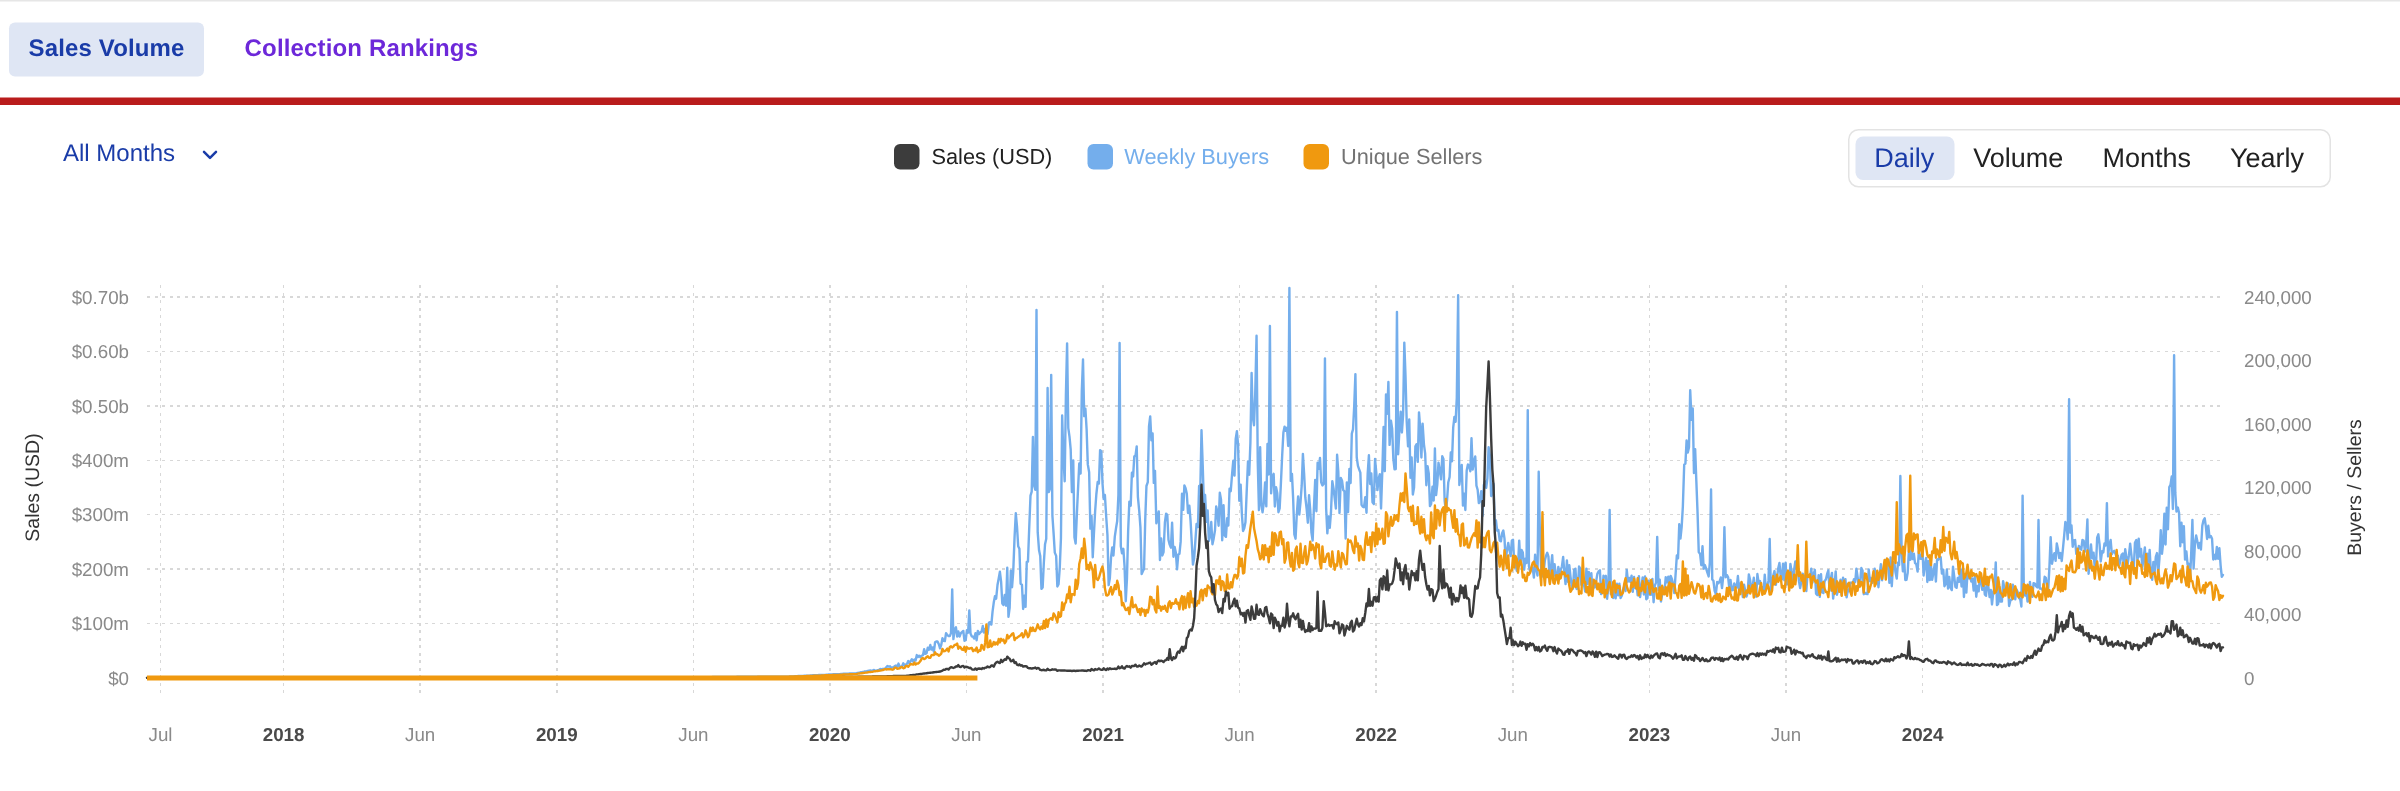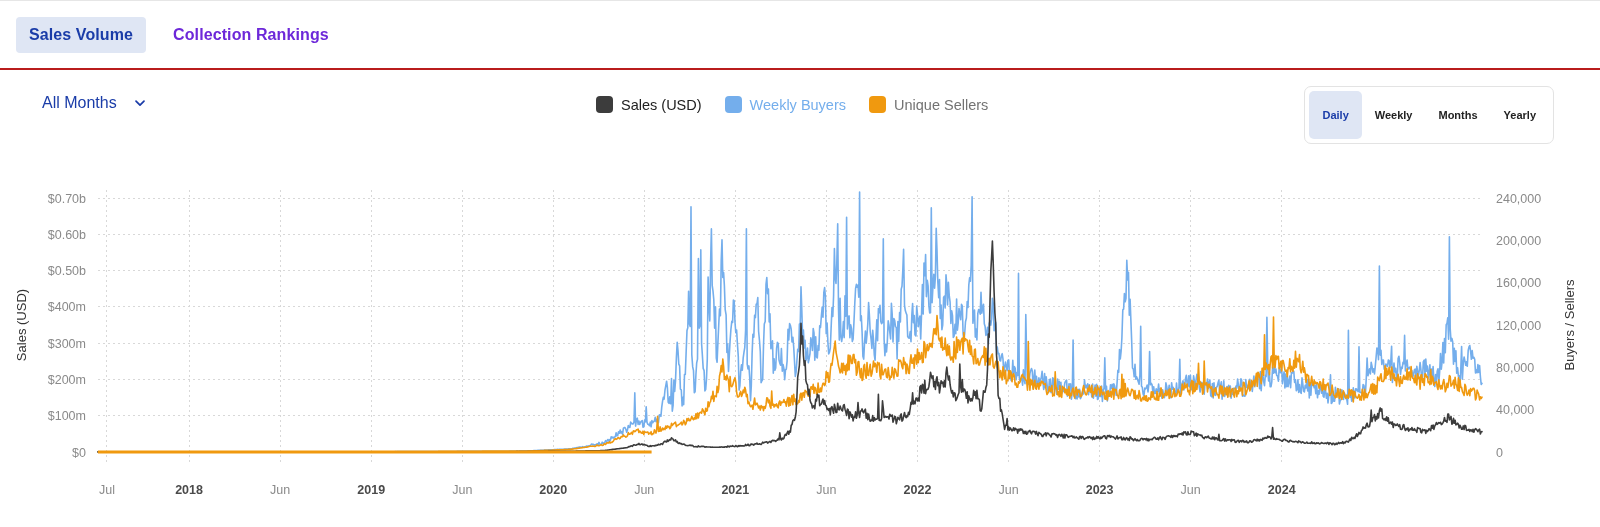--- a/index.html
+++ b/index.html
@@ -8,24 +8,24 @@
     background: #ffffff;
     font-family: "Liberation Sans", sans-serif;
     overflow: hidden;
   }
   #root { position: relative; width: 1600px; height: 527px; background:#fff; }
 
   
   .tabbar {
     position: absolute; top: 0; left: 0; width: 1600px; height: 70px;
     border-top: 1px solid #e6e6e6;
-    border-bottom: 2px solid #b91c1c;
+    border-bottom: 5px solid #b91c1c;
     box-sizing: border-box;
     display: flex; align-items: center;
-    padding-left: 16px;
+    padding-left: 6px;
   }
   .tab {
     font-size: 16px; font-weight: bold; color: #6d28d9;
     padding: 9px 13px; margin-right: 14px;
     border-radius: 4px; cursor: pointer; white-space: nowrap;
     letter-spacing: .1px;
   }
   .tab.active { background: #dfe6f4; color: #1a3ca8; }
 
   
@@ -46,22 +46,22 @@
   .legend .item { display: flex; align-items: center; gap: 8px; cursor: pointer; margin-right: 12px; }
   .swatch { width: 17px; height: 17px; border-radius: 4px; display: inline-block; }
 
   .period {
     position: absolute; right: 46px; top: 16px;
     border: 1px solid #e3e3e3; border-radius: 7px;
     background: #fff; padding: 4px;
     display: flex; align-items: center;
   }
   .pbtn {
-    font-size: 11px; font-weight: bold; color: #222;
-    padding: 18px 13px; border-radius: 5px; cursor: pointer; white-space: nowrap;
+    font-size: 18px; font-weight: normal; color: #222;
+    padding: 4px 13px; border-radius: 5px; cursor: pointer; white-space: nowrap;
   }
   .pbtn.active { background: #dfe6f4; color: #1a3ca8; }
 
   
   .chartwrap { position: absolute; top: 160px; left: 0; width: 1600px; height: 367px; }
   svg { display: block; }
   .axislabel { font-size: 12.5px; fill: #8a8a8a; font-family: "Liberation Sans", sans-serif; }
   .axislabel.bold { font-weight: bold; fill: #4a4a4a; }
   .axistitle { font-size: 13px; fill: #333; font-family: "Liberation Sans", sans-serif; }
 </style>
@@ -96,21 +96,21 @@
         <span style="color:#74aeec">Weekly Buyers</span>
       </div>
       <div class="item">
         <span class="swatch" style="background:#f0990f"></span>
         <span style="color:#737373">Unique Sellers</span>
       </div>
     </div>
 
     <div class="period">
       <div class="pbtn active">Daily</div>
-      <div class="pbtn">Weekly</div>
+      <div class="pbtn">Volume</div>
       <div class="pbtn">Months</div>
       <div class="pbtn">Yearly</div>
     </div>
   </div>
 
   <div class="chartwrap">
     <svg id="chart" width="1600" height="367">
         <text x="86" y="296.5" text-anchor="end" class="axislabel">$0</text>
         <line x1="98" y1="255.71428571428572" x2="1482" y2="255.71428571428572" stroke="#d8d8d8" stroke-width="1" stroke-dasharray="2 3" shape-rendering="crispEdges"></line>
         <text x="86" y="260.2142857142857" text-anchor="end" class="axislabel">$100m</text>

